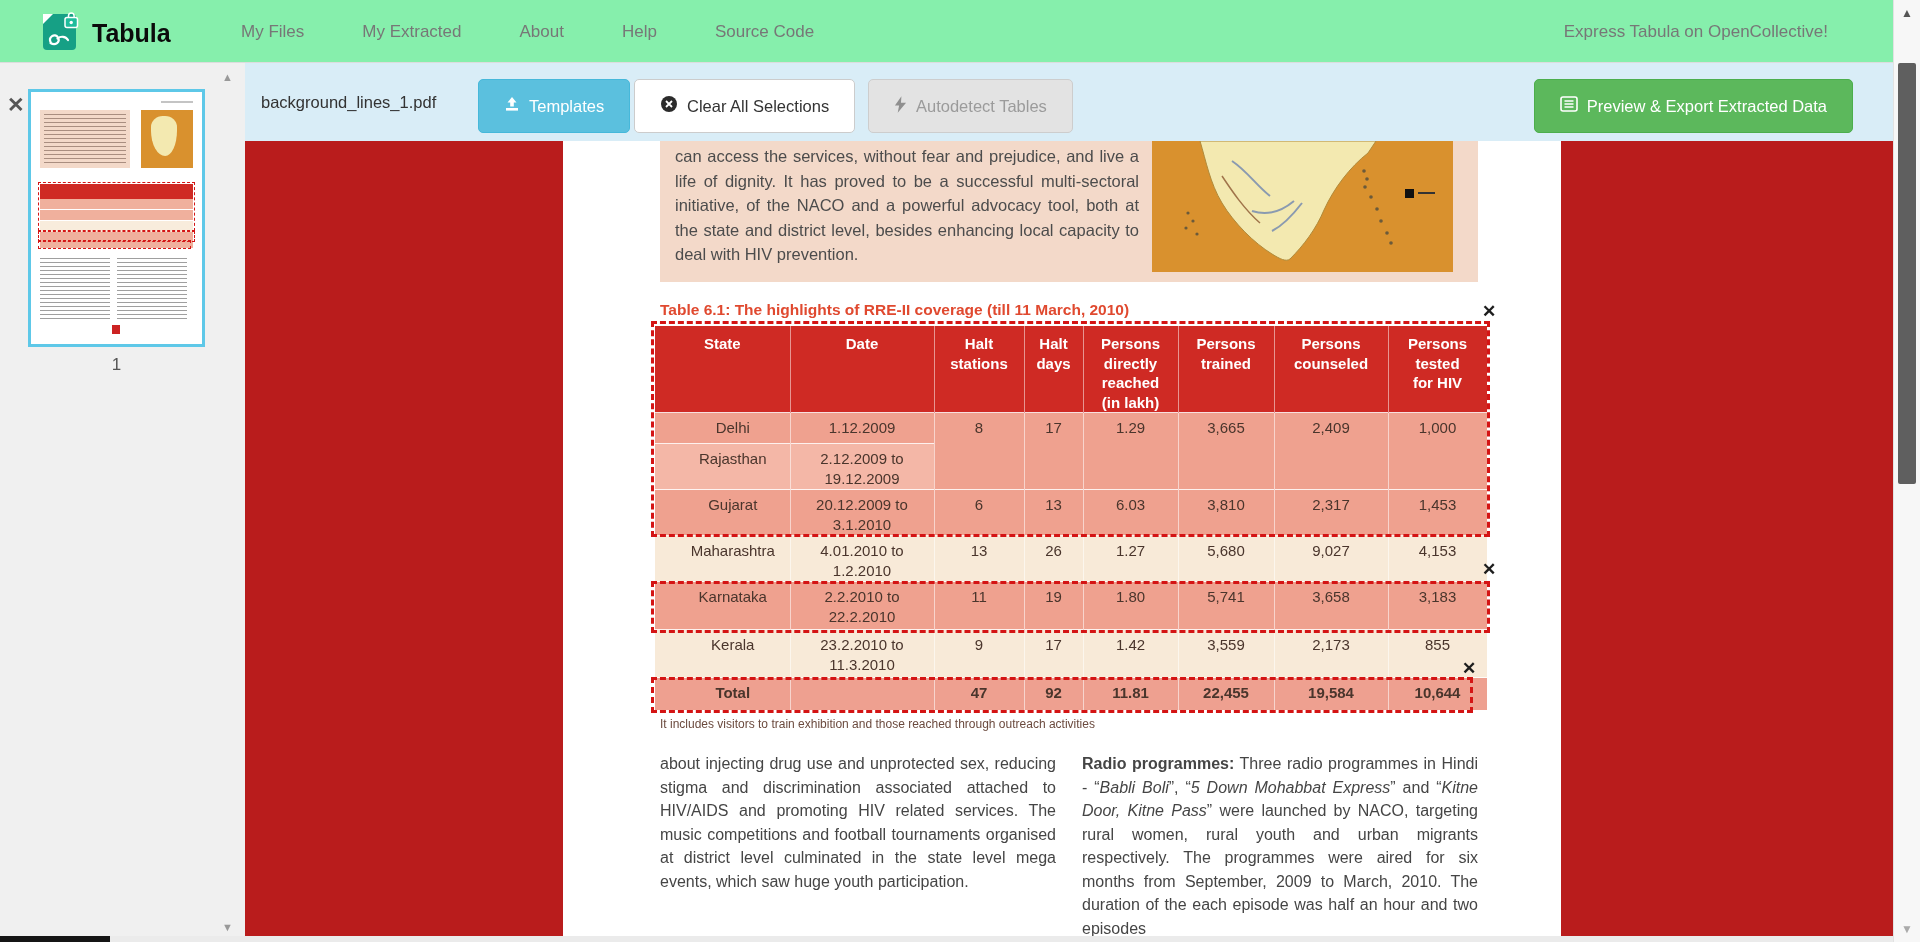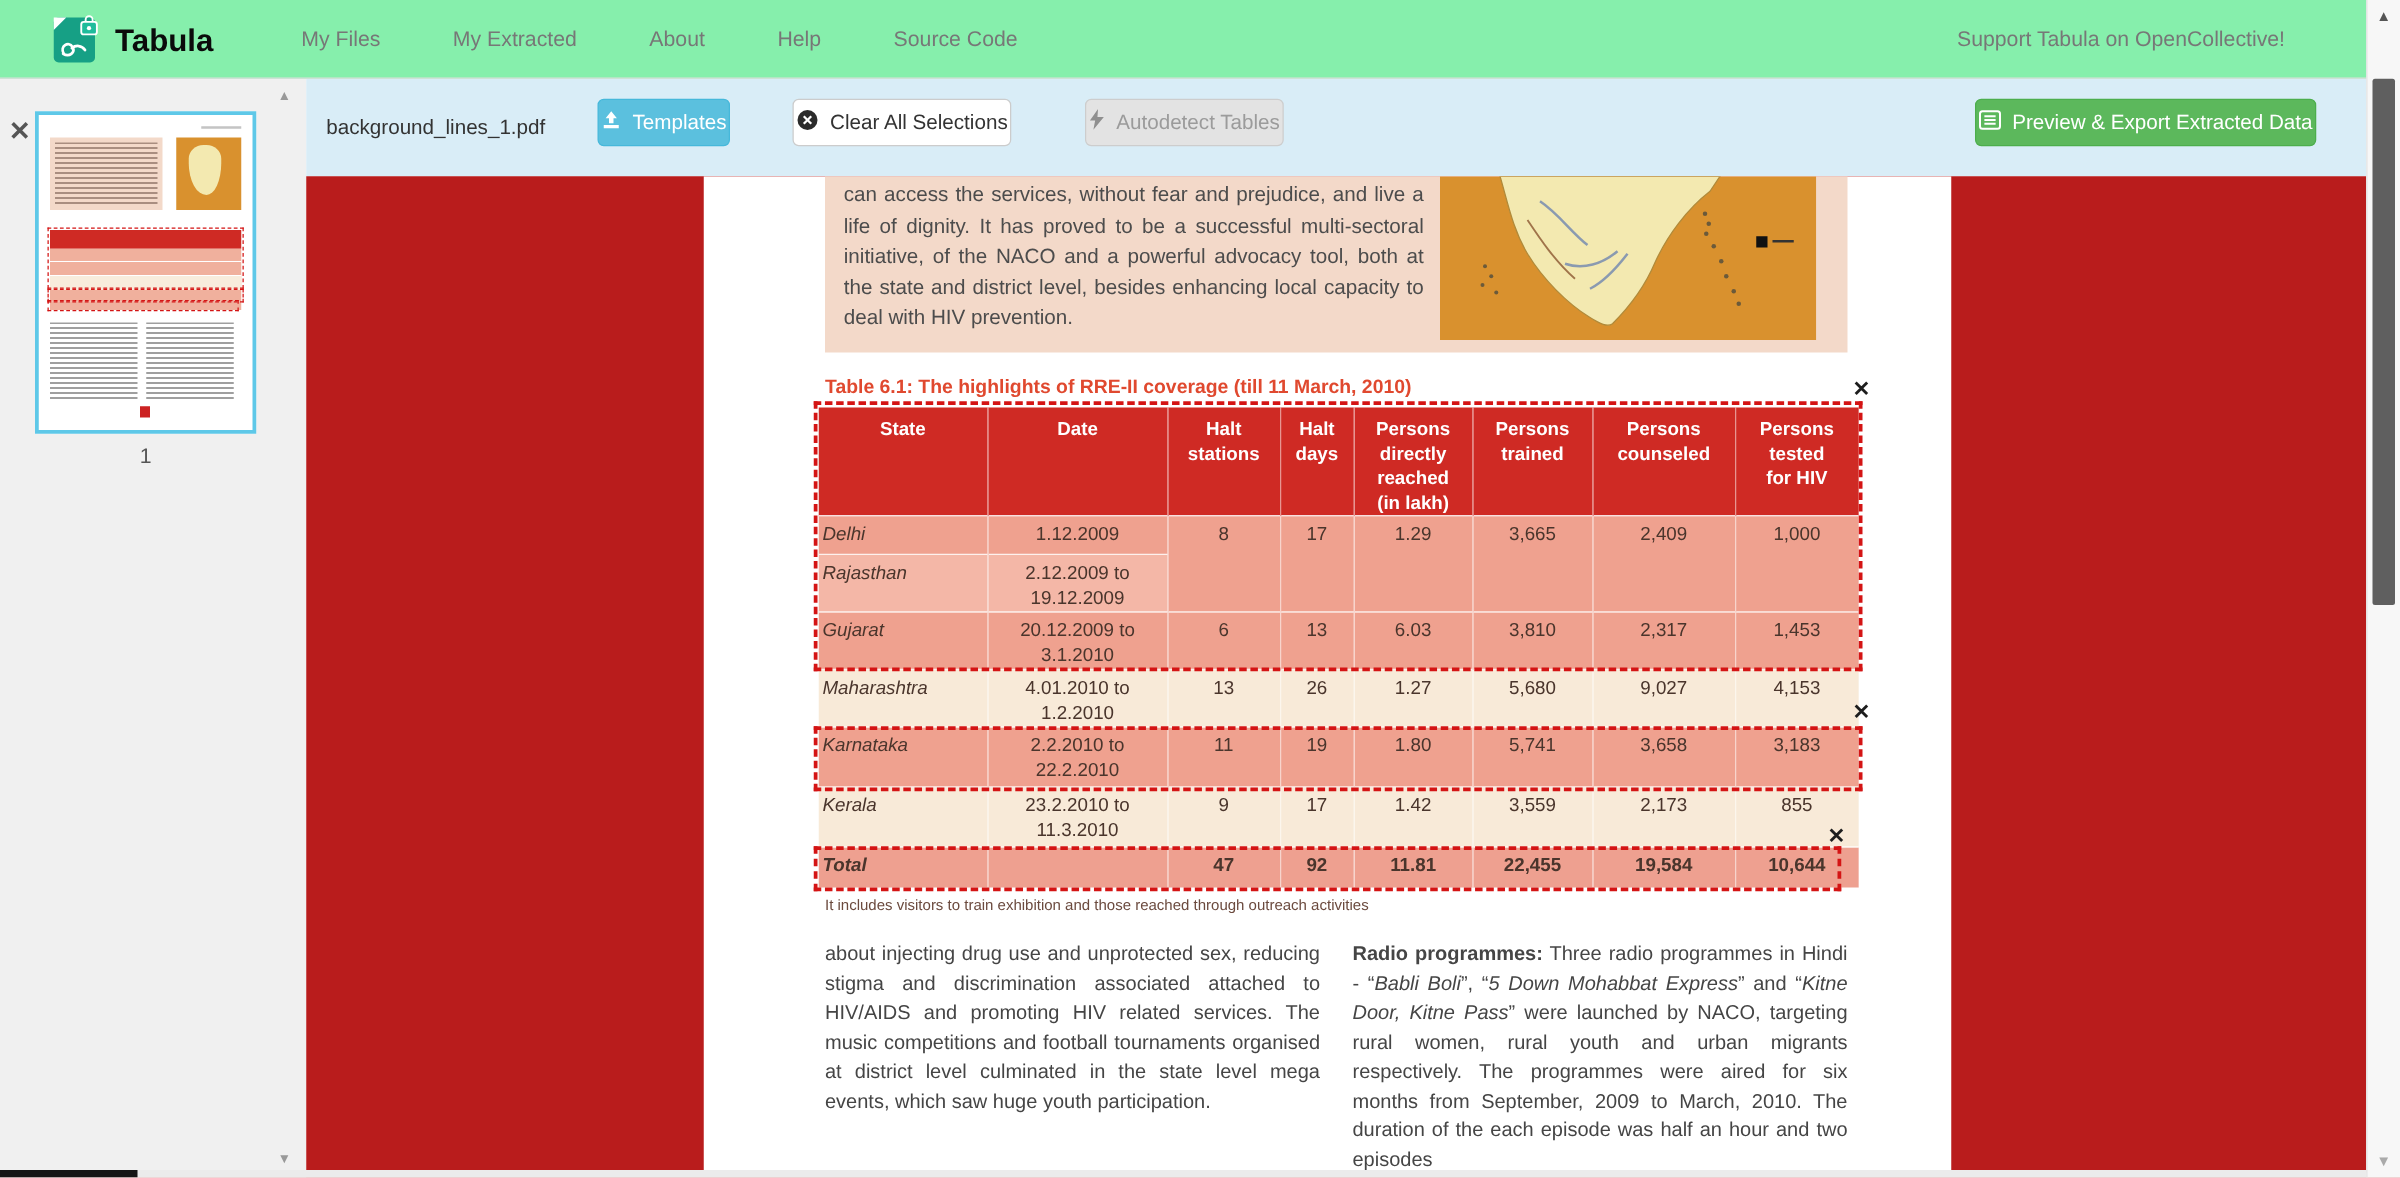--- a/index.html
+++ b/index.html
@@ -45,22 +45,22 @@
   .t-dot { position:absolute; left:81px; bottom:10px; width:8px; height:9px; background:#cc2222; }
   .page-num { position:absolute; left:28px; top:292px; width:177px; text-align:center;
               font-size:17px; color:#555; }
   .sb-arrow { position:absolute; left:222px; font-size:11px; color:#999; cursor:pointer; }
   .sb-arrow-up { top:8px; } .sb-arrow-down { top:858px; }
 
   
   .toolbar { position:absolute; left:245px; top:63px; width:1648px; height:78px; background:#d9edf7; }
   .filename { position:absolute; left:16px; top:0; height:78px; display:flex; align-items:center;
               font-size:16.5px; color:#333; }
-  .btn { position:absolute; top:16px; height:38px; display:inline-flex; align-items:center; gap:9px;
-         padding:0 2px; border-radius:5px; font-size:16.5px; border:1px solid transparent;
+  .btn { position:absolute; top:16px; height:54px; display:inline-flex; align-items:center; gap:9px;
+         padding:0 25px; border-radius:5px; font-size:16.5px; border:1px solid transparent;
          cursor:pointer; font-family:inherit; white-space:nowrap; }
   .btn-info     { left:233px; background:#5bc0de; border-color:#46b8da; color:#fff; }
   .btn-default  { left:389px; background:#fff; border-color:#ccc; color:#333; }
   .btn-disabled { left:623px; background:#e3e3e3; border-color:#cdcdcd; color:#9b9b9b; cursor:not-allowed; }
   .btn-success  { right:40px; background:#5cb85c; border-color:#4cae4c; color:#fff; }
 
   
   .viewer { position:absolute; left:245px; top:141px; width:1648px; height:797px;
             background:#b91c1c; overflow:hidden; }
   .page { position:absolute; left:318px; top:0; width:998px; height:801px; background:#fff; }
@@ -74,21 +74,21 @@
 
   table.tbl { position:absolute; left:92px; top:185px; width:832px; border-collapse:collapse;
               table-layout:fixed; font-size:15px; color:#4a352c; }
   .tbl th { background:#cf2a24; color:#fff; font-weight:bold; vertical-align:top; padding:8px 2px 0;
             white-space:pre-line; line-height:19.5px; font-size:15px;
             border-right:1px solid rgba(255,255,255,.5); text-align:center; }
   .tbl td { vertical-align:top; padding:5px 2px 0; text-align:center; white-space:pre-line;
             line-height:20px; border-right:1px solid rgba(255,255,255,.55);
             border-top:1px solid rgba(255,255,255,.85); }
   .tbl td:first-child, .tbl th:first-child { border-left:none; }
-  .tbl td.state { text-align:left; padding-left:3px;font-style:italic; }
+  .tbl td.state { text-align:center; padding-left:23px; }
   tr.hh  { height:64px; } tr.h31 { height:31px; } tr.h46 { height:46px; }
   tr.h48 { height:48px; } tr.h32 { height:32px; }
   td.rd { background:#efa18f; }   
   td.rl { background:#f4b7a7; }   
   td.rp { background:#f8ead8; }   
   tr.total td { font-weight:bold; background:#eea090; }
 
   .footnote { position:absolute; left:97px; top:576px; font-size:12px; color:#6b4a3e; }
 
   .col-text { position:absolute; top:611px; width:396px; font-size:16px; line-height:23.5px;
@@ -131,21 +131,21 @@
     </span>
     <span class="brand-title">Tabula</span>
   </div>
   <div class="nav-links">
     <span class="nav-link">My Files</span>
     <span class="nav-link">My Extracted</span>
     <span class="nav-link">About</span>
     <span class="nav-link">Help</span>
     <span class="nav-link">Source Code</span>
   </div>
-  <div class="nav-right">Support Tabula on OpenCollective!</div>
+  <div class="nav-right">Express Tabula on OpenCollective!</div>
 </div>
 
 <div class="sidebar">
   <span class="sb-close">✕</span>
   <div class="thumb">
     <div class="thumb-inner">
       <div class="t-titleline"></div>
       <div class="t-pink">
           <div class="t-pink-lines"></div>
         </div>

